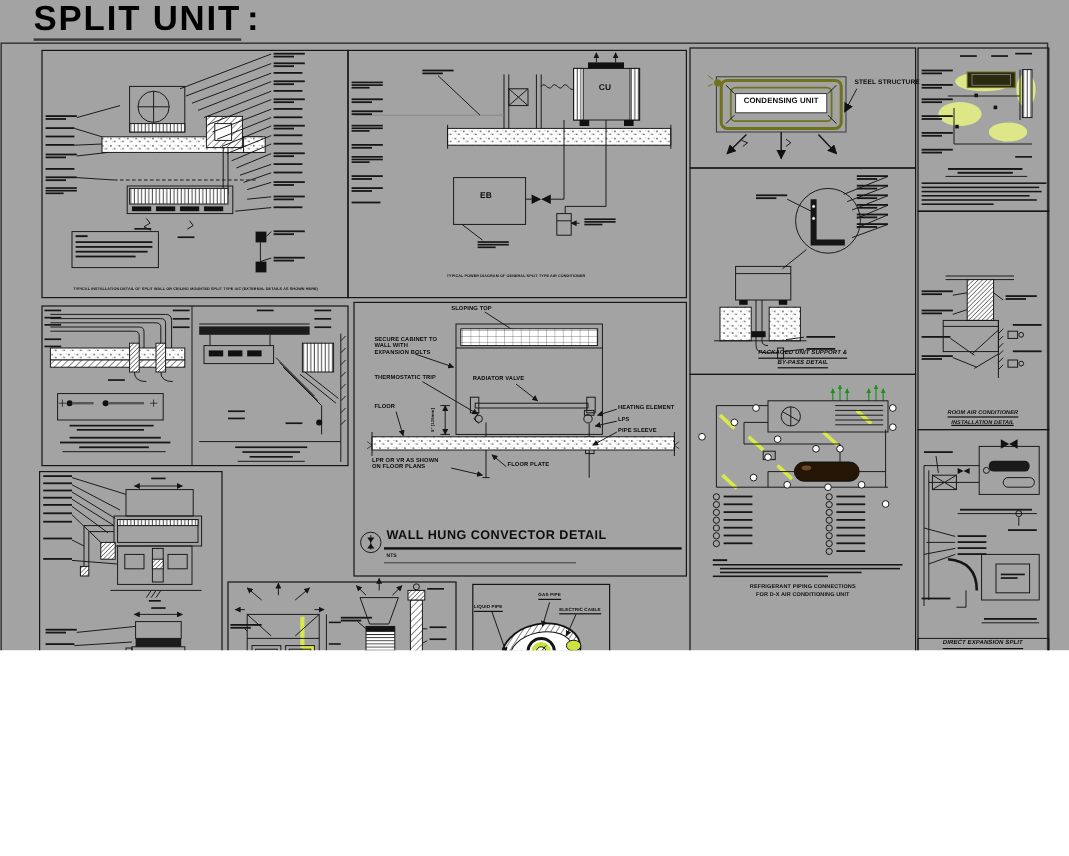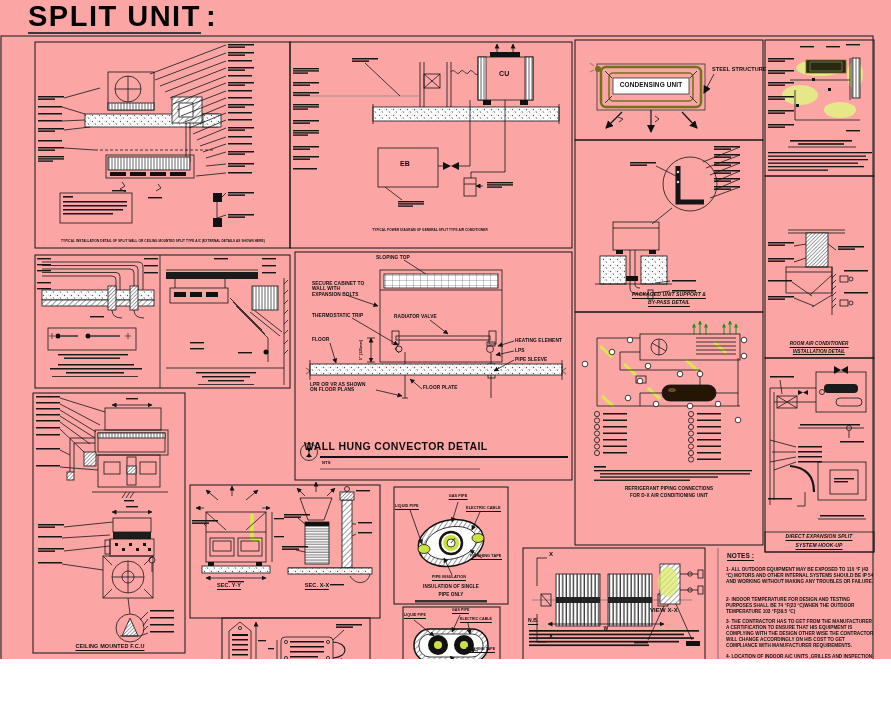--- a/index.html
+++ b/index.html
@@ -1,16 +1,16 @@
 <!DOCTYPE html>
 <html><head>
 <meta charset="utf-8">
 <style>
   html,body{margin:0;padding:0;background:#fff;}
-  #sheet{position:relative;width:891px;height:659px;background:#fca5a5;overflow:hidden;
+  #sheet{position:relative;width:891px;height:542px;background:#a3a3a3;overflow:hidden;
          font-family:"Liberation Sans",sans-serif;}
   #title{position:absolute;left:28px;top:0;font:600 29px "Liberation Sans",sans-serif;
          color:#000;letter-spacing:1.5px;}
   #title .tu{border-bottom:2.5px solid #3a3a3a;}
   svg{position:absolute;left:0;top:0;}
   .lbl{position:absolute;color:#0d0d0d;font:700 4.8px/1.12 "Liberation Sans",sans-serif;
        white-space:nowrap;letter-spacing:.1px;}
   .c{transform:translateX(-50%);text-align:center;}
   .it{font-style:italic;}
   .ub{border-bottom:.8px solid #111;padding-bottom:.5px;}
@@ -891,21 +891,21 @@
 <div class="lbl wrap" style="left:312px;top:281px;width:58px;">SECURE CABINET TO WALL WITH EXPANSION BOLTS</div>
 <div class="lbl" style="left:312px;top:313px;">THERMOSTATIC TRIP</div>
 <div class="lbl" style="left:394px;top:314px;">RADIATOR VALVE</div>
 <div class="lbl" style="left:312px;top:337px;">FLOOR</div>
 <div class="lbl" style="left:515px;top:338px;">HEATING ELEMENT</div>
 <div class="lbl" style="left:515px;top:348px;">LPS</div>
 <div class="lbl" style="left:515px;top:357px;">PIPE SLEEVE</div>
 <div class="lbl wrap" style="left:310px;top:382px;width:64px;">LPR OR VR AS SHOWN ON FLOOR PLANS</div>
 <div class="lbl" style="left:423px;top:385px;">FLOOR PLATE</div>
 <div class="lbl f35 rot" style="left:360px;top:360px;">5" [125mm]</div>
-<div class="lbl f10" style="left:304px;top:441px;">WALL HUNG CONVECTOR DETAIL</div>
+<div class="lbl f10" style="left:322px;top:441px;">WALL HUNG CONVECTOR DETAIL</div>
 <div class="lbl f42" style="left:322px;top:461px;">NTS</div>
 
 <div class="lbl f55 ub c" style="left:110px;top:643px;">CEILING MOUNTED F.C.U</div>
 <div class="lbl f55 ub c" style="left:229px;top:582px;">SEC. Y-Y</div>
 <div class="lbl f55 ub c" style="left:317px;top:582px;">SEC. X-X</div>
 
 <div class="lbl f6" style="left:650px;top:607px;">VIEW X-X</div>
 <div class="lbl f6" style="left:549px;top:551px;">X</div>
 <div class="lbl f6" style="left:549px;top:633px;">X</div>
 <div class="lbl f5 c" style="left:606px;top:626px;">W</div>

